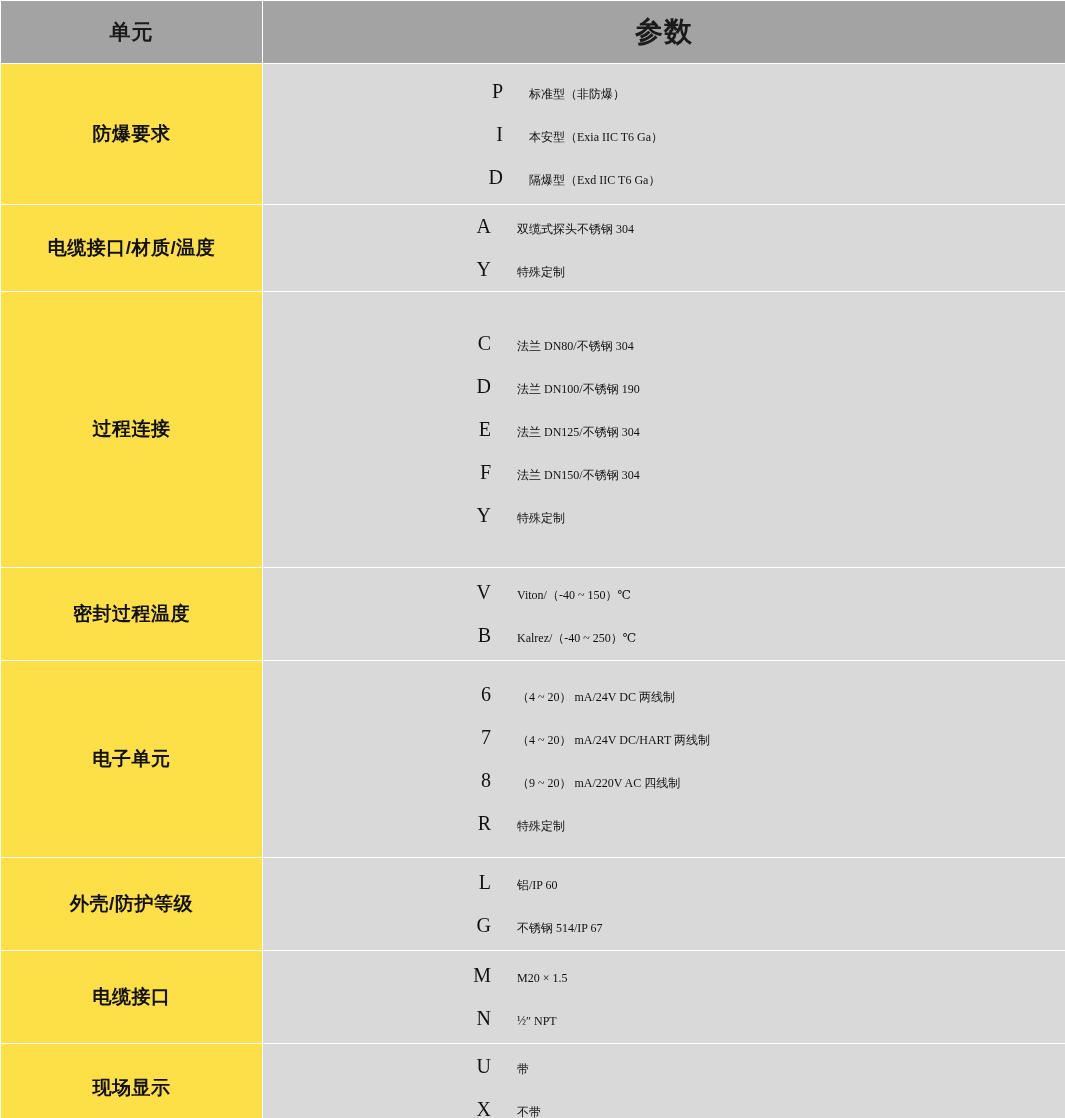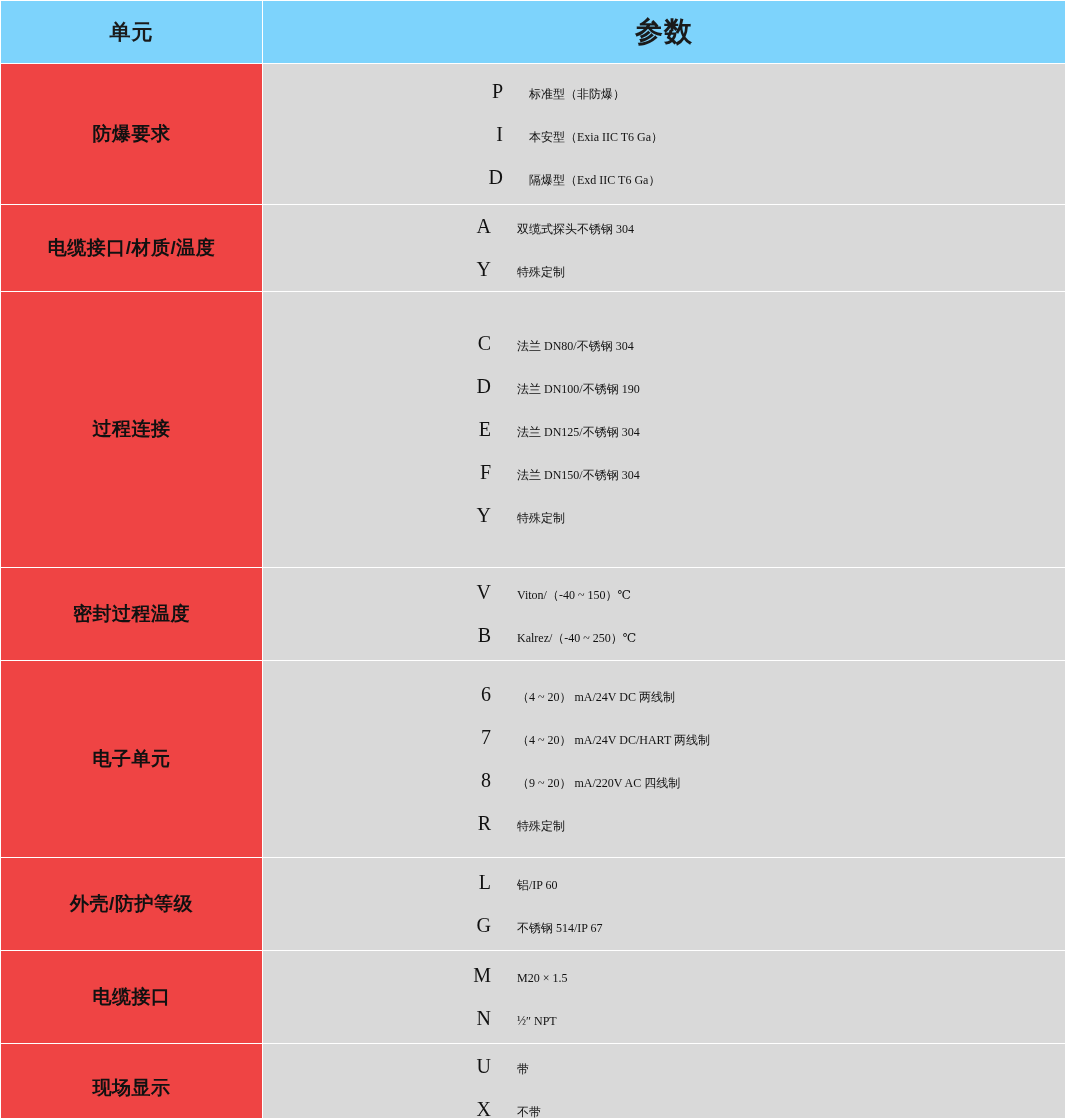--- a/index.html
+++ b/index.html
@@ -20,33 +20,33 @@
   .spec-table col.unit-col { width: 262px; }
   .spec-table col.param-col { width: 803px; }
 
   .spec-table th, .spec-table td {
     border: 1px solid #ffffff;
     padding: 0;
     vertical-align: middle;
   }
 
   .head-cell {
-    background: #7dd3fc;
+    background: #a3a3a3;
     color: #1a1a1a;
     font-family: "Liberation Sans", "DejaVu Sans", sans-serif;
     font-weight: bold;
     font-size: 21px;
     text-align: center;
     height: 62px;
     letter-spacing: 1px;
   }
   .head-cell.param { font-size: 28px; }
 
   .unit-cell {
-    background: #ef4444;
+    background: #fde047;
     color: #111111;
     font-family: "Liberation Sans", "DejaVu Sans", sans-serif;
     font-weight: bold;
     font-size: 19px;
     text-align: center;
     letter-spacing: 0.5px;
     line-height: 1.4;
     margin-left: 37px;
   }
 

